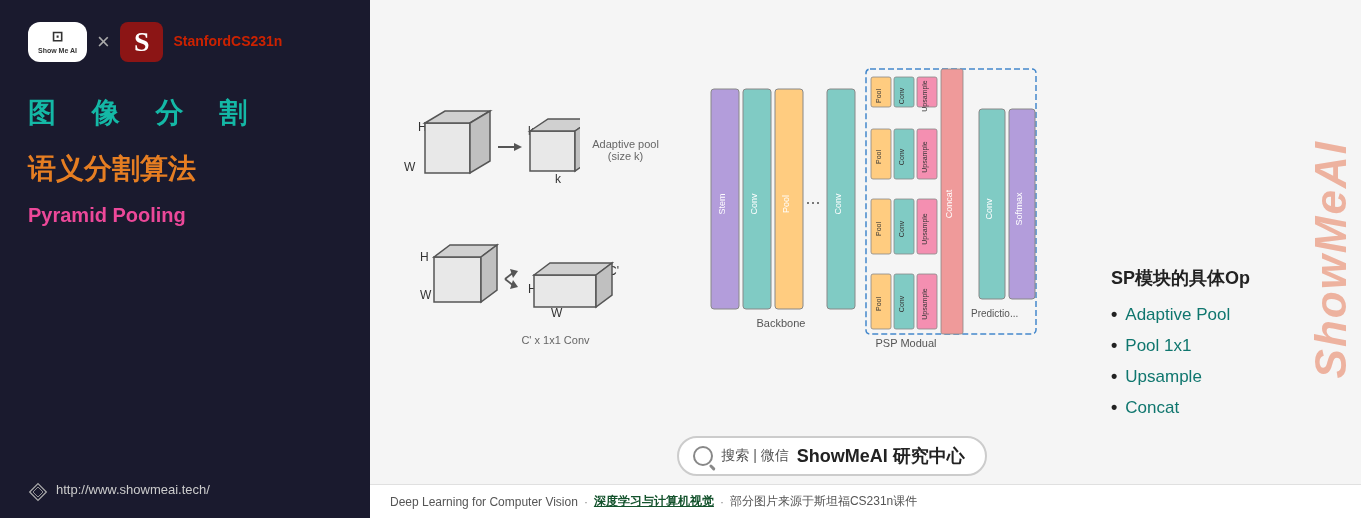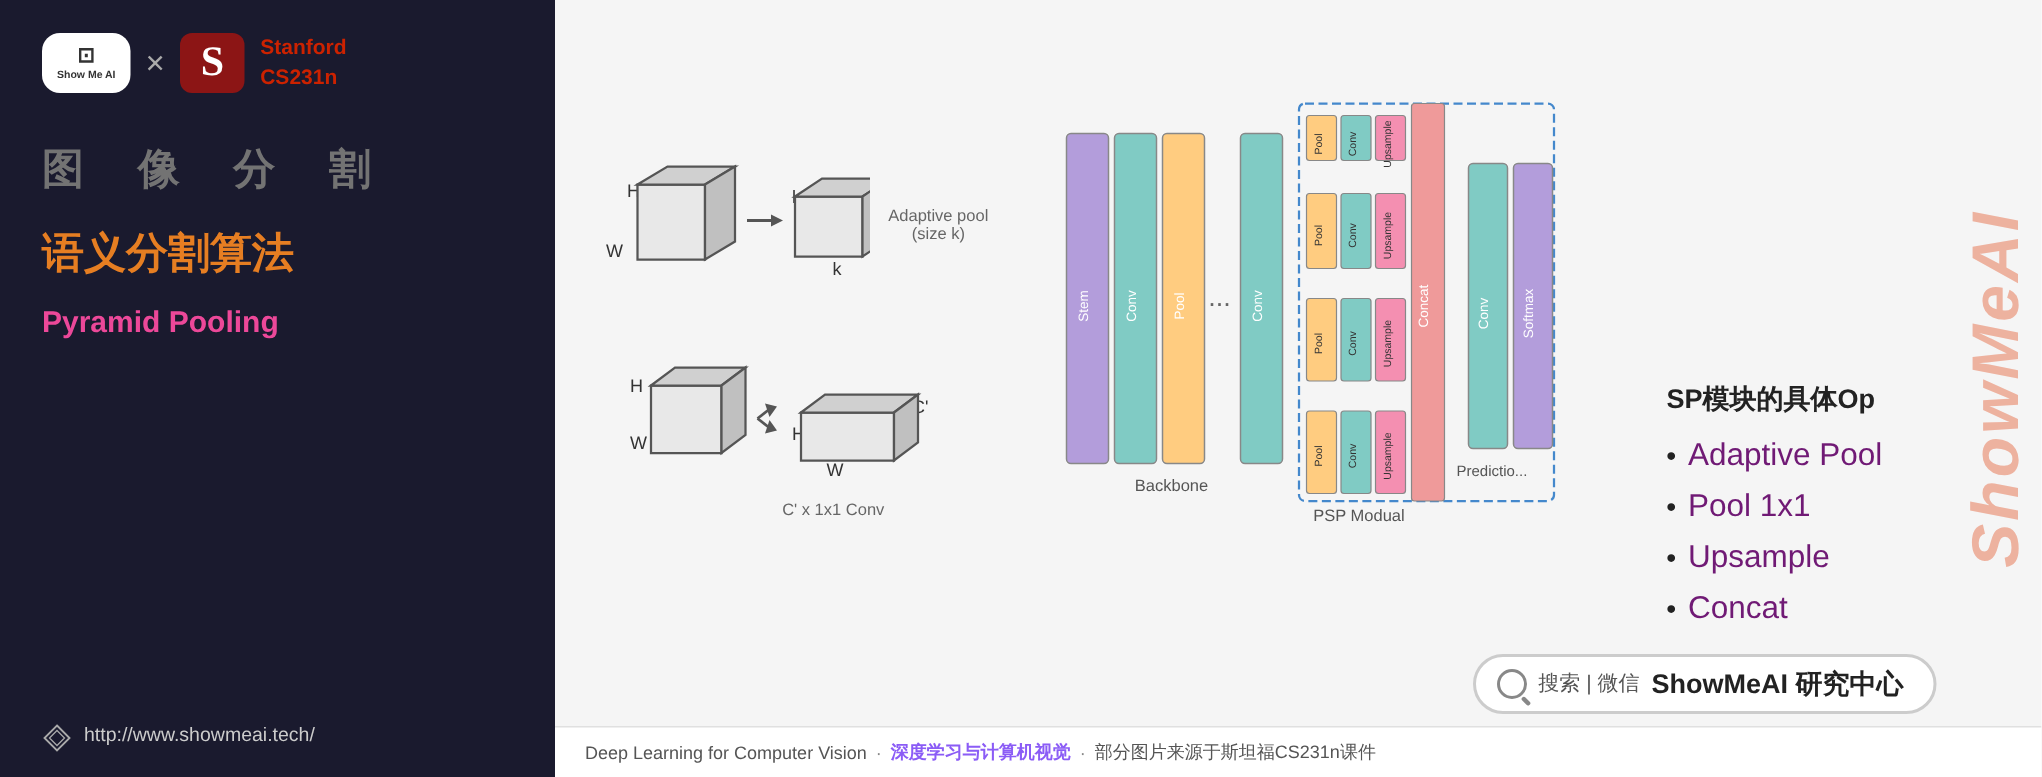--- a/index.html
+++ b/index.html
@@ -74,31 +74,30 @@
     .stanford-badge .s-letter {
       font-size: 28px;
       font-weight: bold;
       color: #fff;
       font-family: serif;
       line-height: 1;
     }
 
     .stanford-side-text {
       display: flex;
-      flex-direction: column;
       font-size: 14px;
       font-weight: bold;
       color: #cc2200;
       line-height: 1.4;
     }
 
     .main-title-zh {
       font-size: 28px;
       font-weight: 900;
-      color: #737373;
+      color: #14b8a6;
       letter-spacing: 14px;
       margin-bottom: 18px;
       margin-top: 4px;
     }
 
     .subtitle-zh {
       font-size: 28px;
       font-weight: bold;
       color: #e67e22;
       margin-bottom: 16px;
@@ -192,22 +191,22 @@
       color: #222;
       margin-bottom: 14px;
     }
 
     .sp-list {
       list-style: none;
       padding: 0;
     }
 
     .sp-list li {
-      font-size: 21px;
-      color: #701a75;
+      font-size: 17px;
+      color: #0f766e;
       margin-bottom: 10px;
       display: flex;
       align-items: center;
       gap: 8px;
     }
 
     .sp-list li::before {
       content: '•';
       font-size: 18px;
       color: #222;
@@ -237,21 +236,21 @@
       letter-spacing: 2px;
       font-style: italic;
       transform: rotate(180deg);
       font-family: 'Arial Black', Arial, sans-serif;
     }
 
     
     .search-bar {
       display: flex;
       align-items: center;
-      justify-content: flex-end;
+      justify-content: center;
       padding: 8px 70px 8px 3px;
     }
 
     .search-box {
       background: #fff;
       border: 2px solid #ccc;
       border-radius: 24px;
       padding: 6px 20px 6px 14px;
       display: flex;
       align-items: center;
@@ -302,21 +301,22 @@
       align-items: center;
       gap: 6px;
     }
 
     .footer-bar .dot {
       color: #888;
     }
 
     .footer-bar .zh-text {
       font-weight: bold;
-      color: #8b5cf6;
+      color: #14532d;
+      text-decoration: underline;
     }
 
   </style>
 </head>
 <body>
 
 <div class="left-panel">
 
   <div class="logo-row">
     <div class="showmeai-logo">

